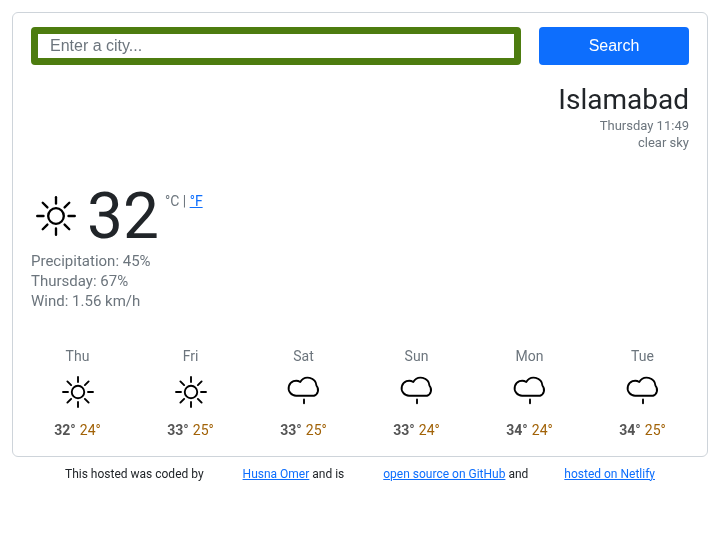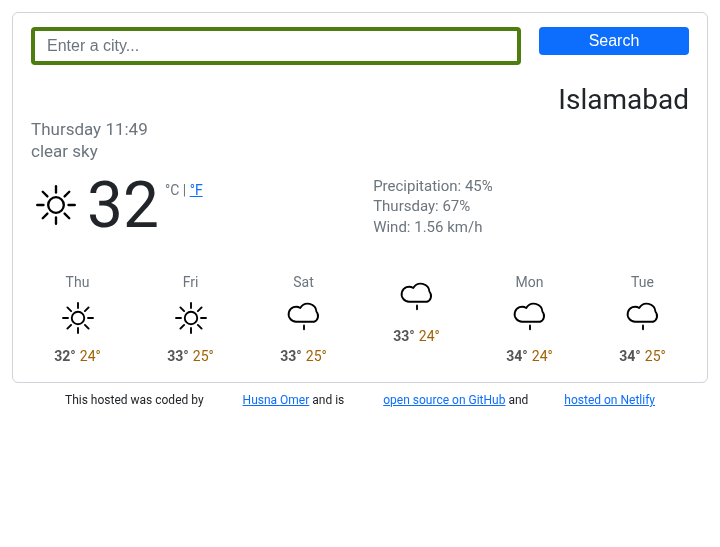--- a/index.html
+++ b/index.html
@@ -17,51 +17,53 @@
     }
     .search-row {
       display: flex;
       gap: 18px;
       margin-bottom: 18px;
     }
     .search-input {
       flex: 1;
       height: 38px;
       padding: 6px 12px;
-      border: 4px solid #4d7c0f;
+      border: 7px solid #4d7c0f;
       border-radius: 4px;
       font-size: 16px;
       color: #6c757d;
     }
     .search-input::placeholder { color: #6c757d; }
     .search-btn {
       width: 150px;
-      height: 28px;
+      height: 38px;
       background: #0d6efd;
       color: #fff;
       border: none;
       border-radius: 4px;
       font-size: 16px;
       cursor: pointer;
     }
     .city {
       font-size: 28px;
       color: #212529;
       font-weight: 400;
       margin-bottom: 2px;
       text-align: right;
     }
     .date-line, .desc-line {
       color: #6c757d;
-      font-size: 17px;
+      font-size: 13px;
       line-height: 1.3;
+      text-align: right;
     }
     .main-row {
       display: flex;
-      margin-top: 12px;
+      margin-top: 33px;
+      flex-direction: column;
     }
     .main-left {
       display: flex;
       align-items: flex-start;
       gap: 6px;
       width: 52%;
     }
     .main-icon {
       width: 50px;
       height: 50px;
@@ -204,20 +206,21 @@
       <div class="fday-name">Sat</div>
       <div class="fday-icon">
           <svg viewBox="0 0 64 64" fill="none" stroke="#000" stroke-width="3" stroke-linecap="round" stroke-linejoin="round">
             <path d="M20 38a12 12 0 1 1 6-22 14 14 0 0 1 26 6 10 10 0 0 1-4 16H20z"></path>
             <line x1="32" y1="44" x2="32" y2="50"></line>
           </svg>
         </div>
       <div class="fday-temps"><span class="hi">33°</span><span class="lo">25°</span></div>
     </div>
     <div class="fday">
+      <div class="fday-name">Sun</div>
       <div class="fday-icon">
           <svg viewBox="0 0 64 64" fill="none" stroke="#000" stroke-width="3" stroke-linecap="round" stroke-linejoin="round">
             <path d="M20 38a12 12 0 1 1 6-22 14 14 0 0 1 26 6 10 10 0 0 1-4 16H20z"></path>
             <line x1="32" y1="44" x2="32" y2="50"></line>
           </svg>
         </div>
       <div class="fday-temps"><span class="hi">33°</span><span class="lo">24°</span></div>
     </div>
     <div class="fday">
       <div class="fday-name">Mon</div>

